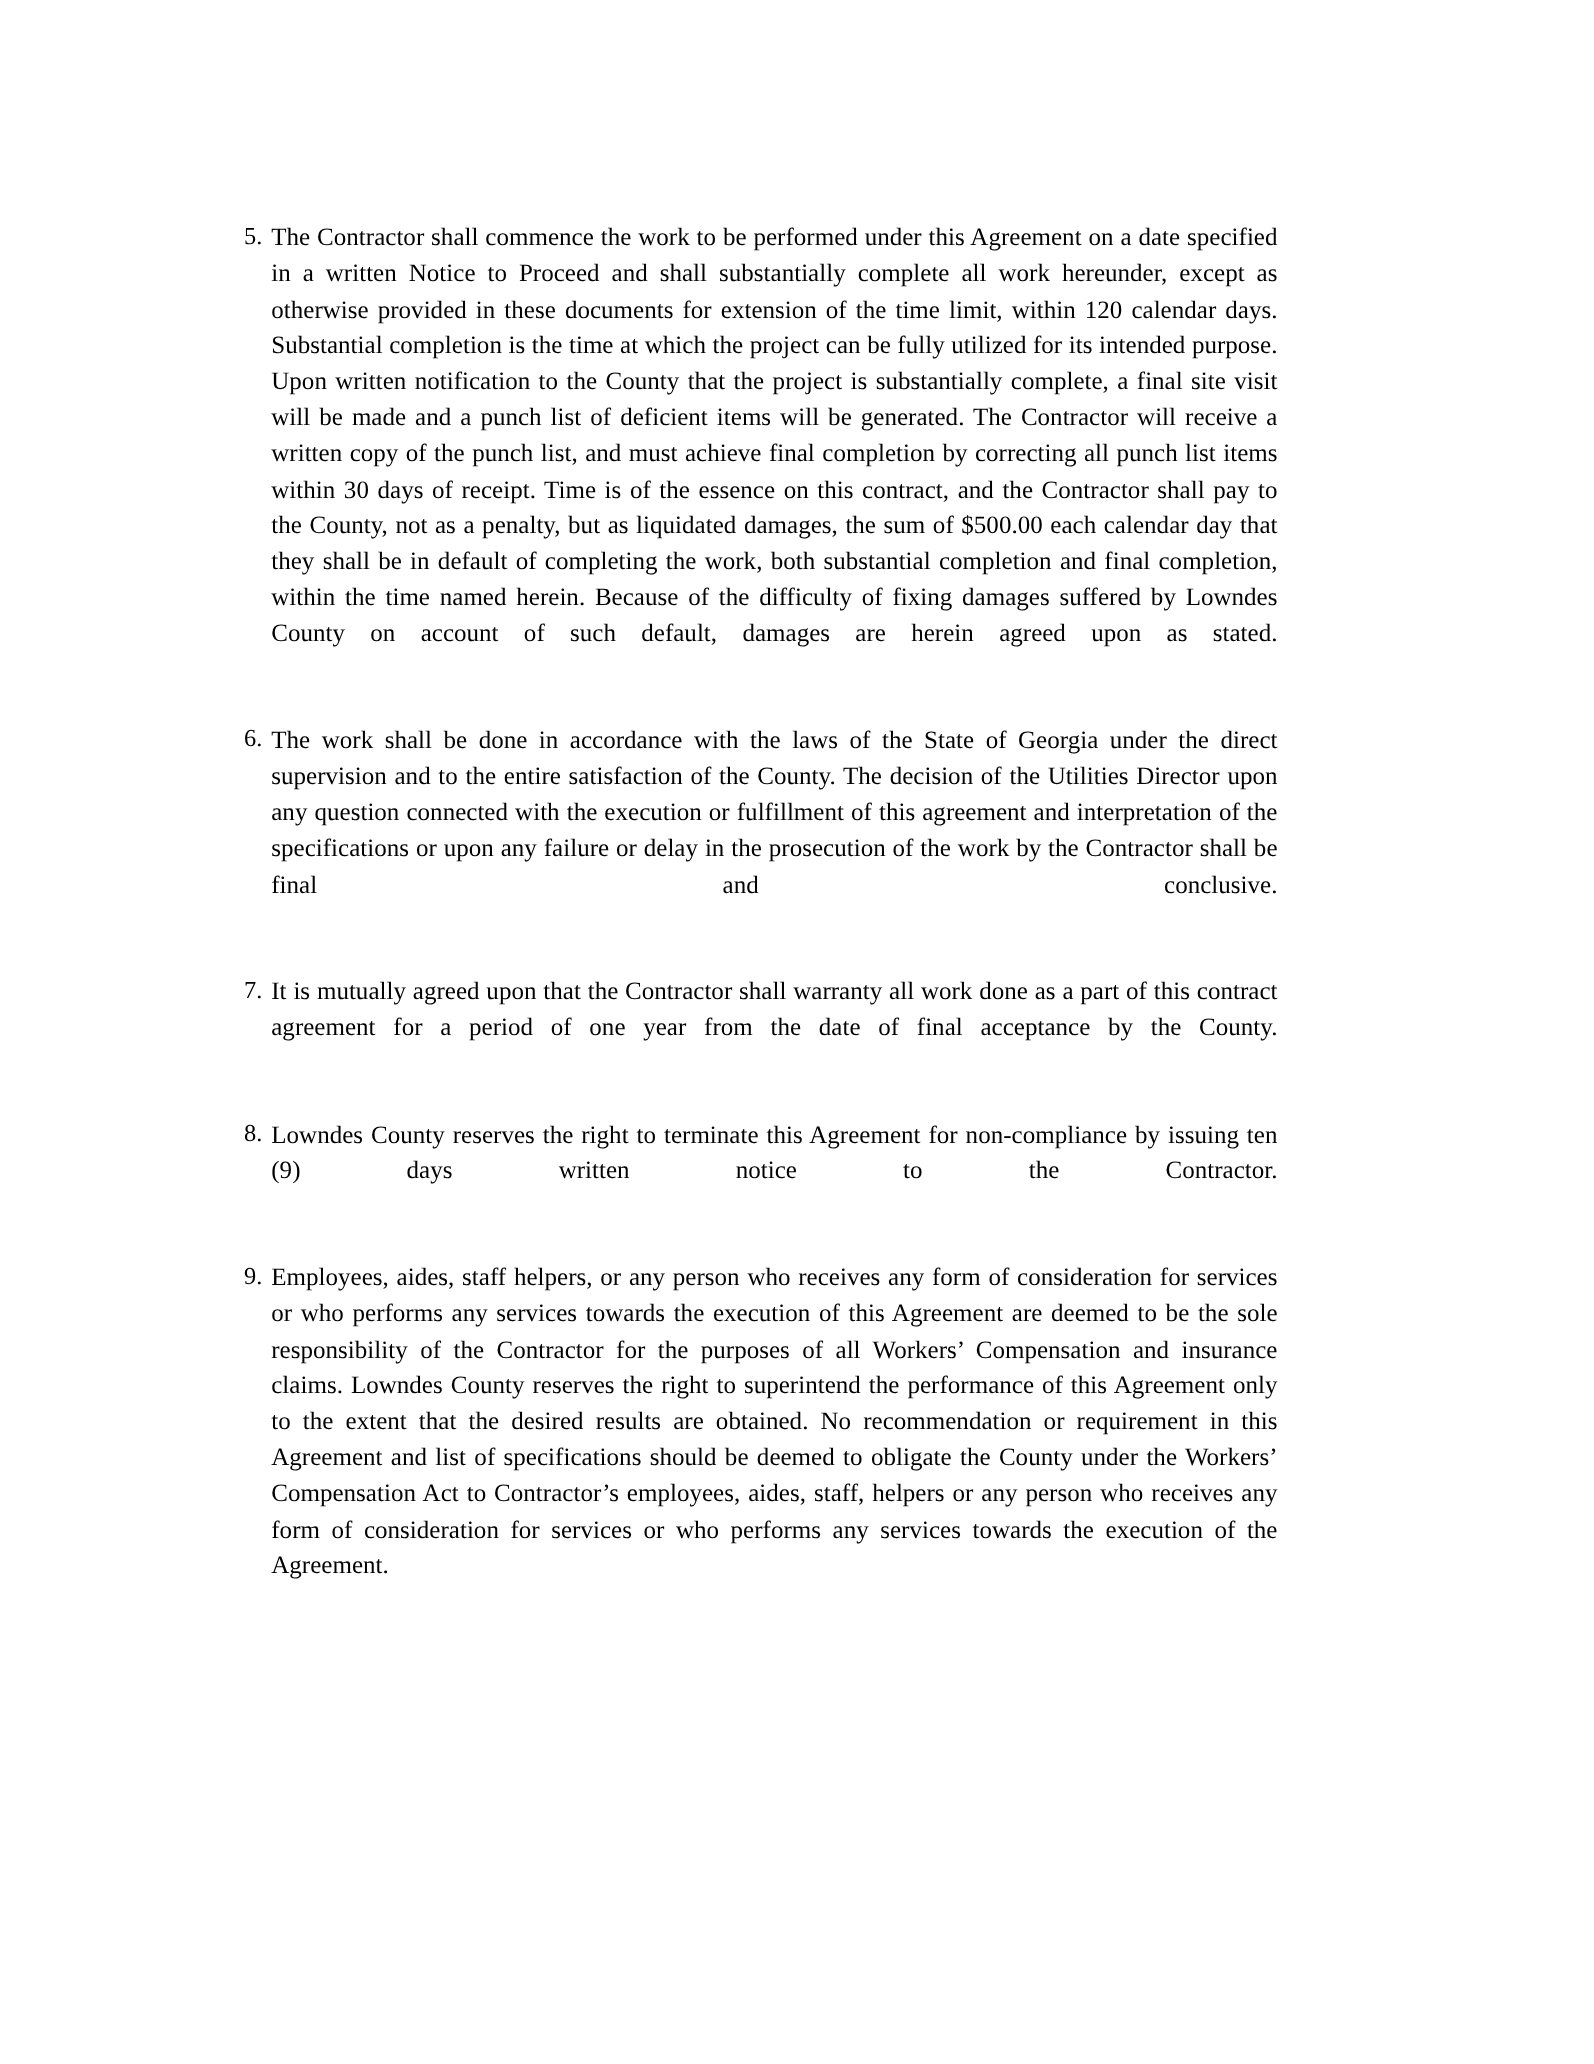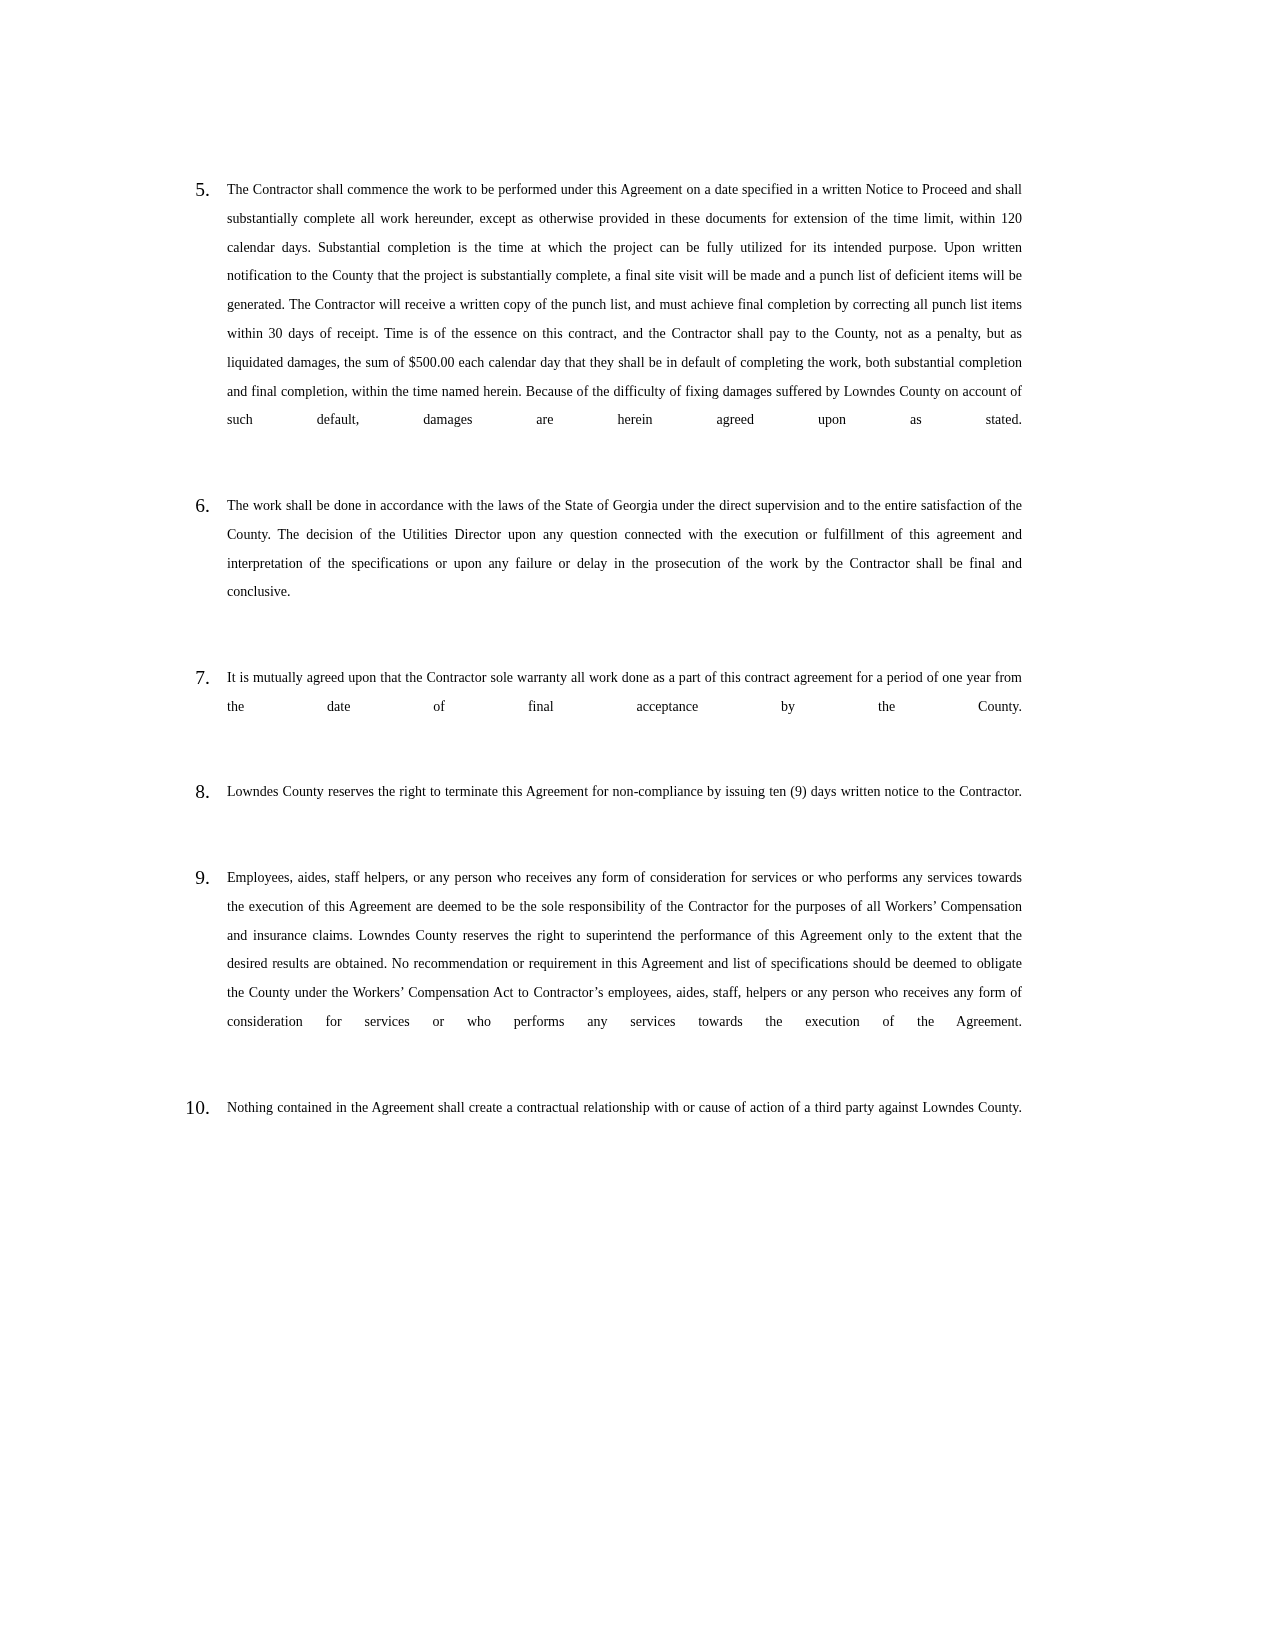--- a/index.html
+++ b/index.html
@@ -47,22 +47,22 @@
     flex: 0 0 42px;
     text-align: right;
     font-size: 19.5px;
     line-height: 28.8px;
     letter-spacing: 0.1px;
     -webkit-font-smoothing: none;
   }
 
   .clause-text {
     flex: 1 1 auto;
-    margin-left: 17px;
-    font-size: 14px;
+    margin-left: 7px;
+    font-size: 20px;
     line-height: 28.8px;
     text-align: justify;
     text-justify: inter-word;
     hyphens: none;
     letter-spacing: 0.02px;
     word-spacing: 0.2px;
   }
 
   
   .clause-text::after {
@@ -82,32 +82,28 @@
       <div class="clause-text">The Contractor shall commence the work to be performed under this Agreement on a date specified in a written Notice to Proceed and shall substantially complete all work hereunder, except as otherwise provided in these documents for extension of the time limit, within 120 calendar days.  Substantial completion is the time at which the project can be fully utilized for its intended purpose. Upon written notification to the County that the project is substantially complete, a final site visit will be made and a punch list of deficient items will be generated.  The Contractor will receive a written copy of the punch list, and must achieve final completion by correcting all punch list items within 30 days of receipt.  Time is of the essence on this contract, and the Contractor shall pay to the County, not as a penalty, but as liquidated damages, the sum of $500.00 each calendar day that they shall be in default of completing the work, both substantial completion and final completion, within the time named herein.  Because of the difficulty of fixing damages suffered by Lowndes County on account of such default, damages are herein agreed upon as stated.</div>
     </div>
 
     <div class="clause">
       <div class="clause-number">6.</div>
       <div class="clause-text">The work shall be done in accordance with the laws of the State of Georgia under the direct supervision and to the entire satisfaction of the County.  The decision of the Utilities Director upon any question connected with the execution or fulfillment of this agreement and interpretation of the specifications or upon any failure or delay in the prosecution of the work by the Contractor shall be final and conclusive.</div>
     </div>
 
     <div class="clause">
       <div class="clause-number">7.</div>
-      <div class="clause-text">It is mutually agreed upon that the Contractor sole warranty all work done as a part of this contract agreement for a period of one year from the date of final acceptance by the County.</div>
+      <div class="clause-text">It is mutually agreed upon that the Contractor shall warranty all work done as a part of this contract agreement for a period of one year from the date of final acceptance by the County.</div>
     </div>
 
     <div class="clause">
       <div class="clause-number">8.</div>
       <div class="clause-text">Lowndes County reserves the right to terminate this Agreement for non-compliance by issuing ten (9) days written notice to the Contractor.</div>
     </div>
 
     <div class="clause">
       <div class="clause-number">9.</div>
       <div class="clause-text">Employees, aides, staff helpers, or any person who receives any form of consideration for services or who performs any services towards the execution of this Agreement are deemed to be the sole responsibility of the Contractor for the purposes of all Workers’ Compensation and insurance claims.  Lowndes County reserves the right to superintend the performance of this Agreement only to the extent that the desired results are obtained.    No recommendation or requirement in this Agreement and list of specifications should be deemed to obligate the County under the Workers’ Compensation Act to Contractor’s employees, aides, staff, helpers or any person who receives any form of consideration for services or who performs any services towards the execution of the Agreement.</div>
     </div>
 
-    <div class="clause">
-      <div class="clause-number">10.</div>
-      <div class="clause-text">Nothing contained in the Agreement shall create a contractual relationship with or cause of action of a third party against Lowndes County.</div>
-    </div>
 
   </div>
 </div>
 
 </body></html>

